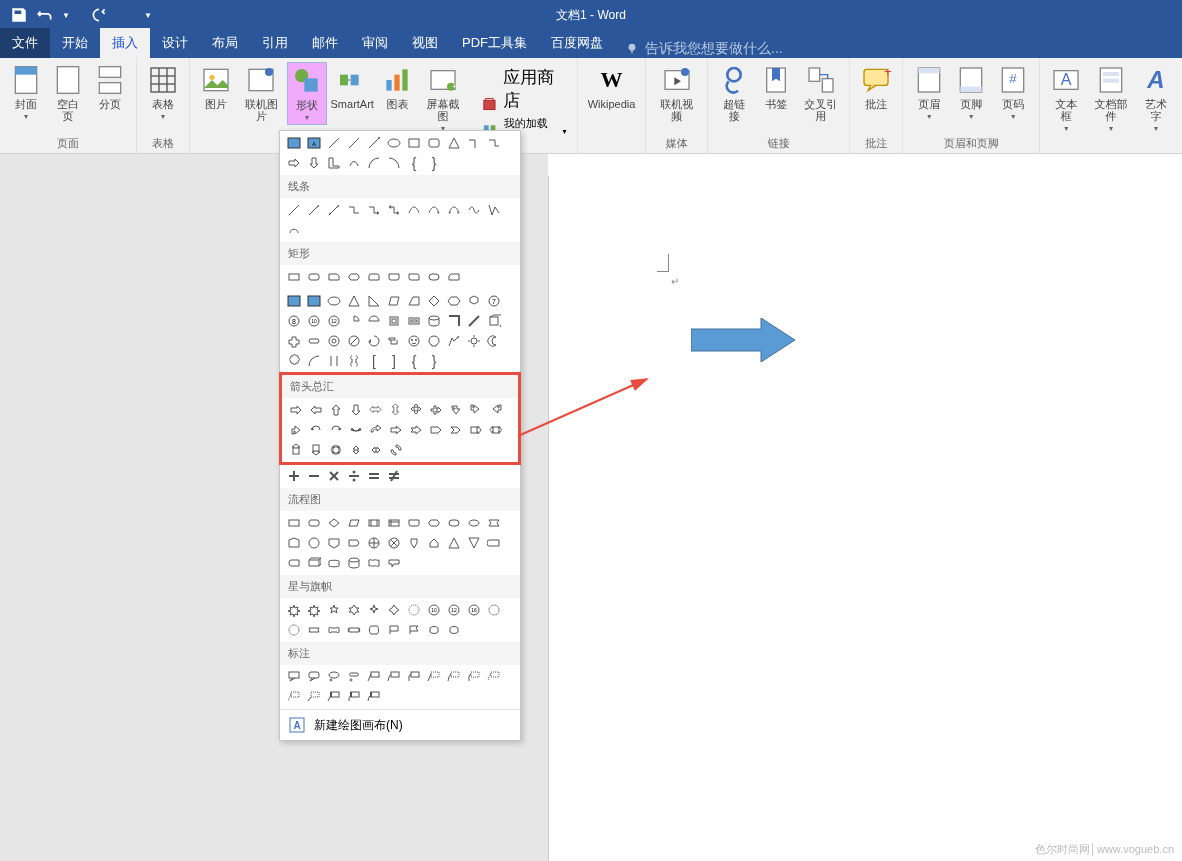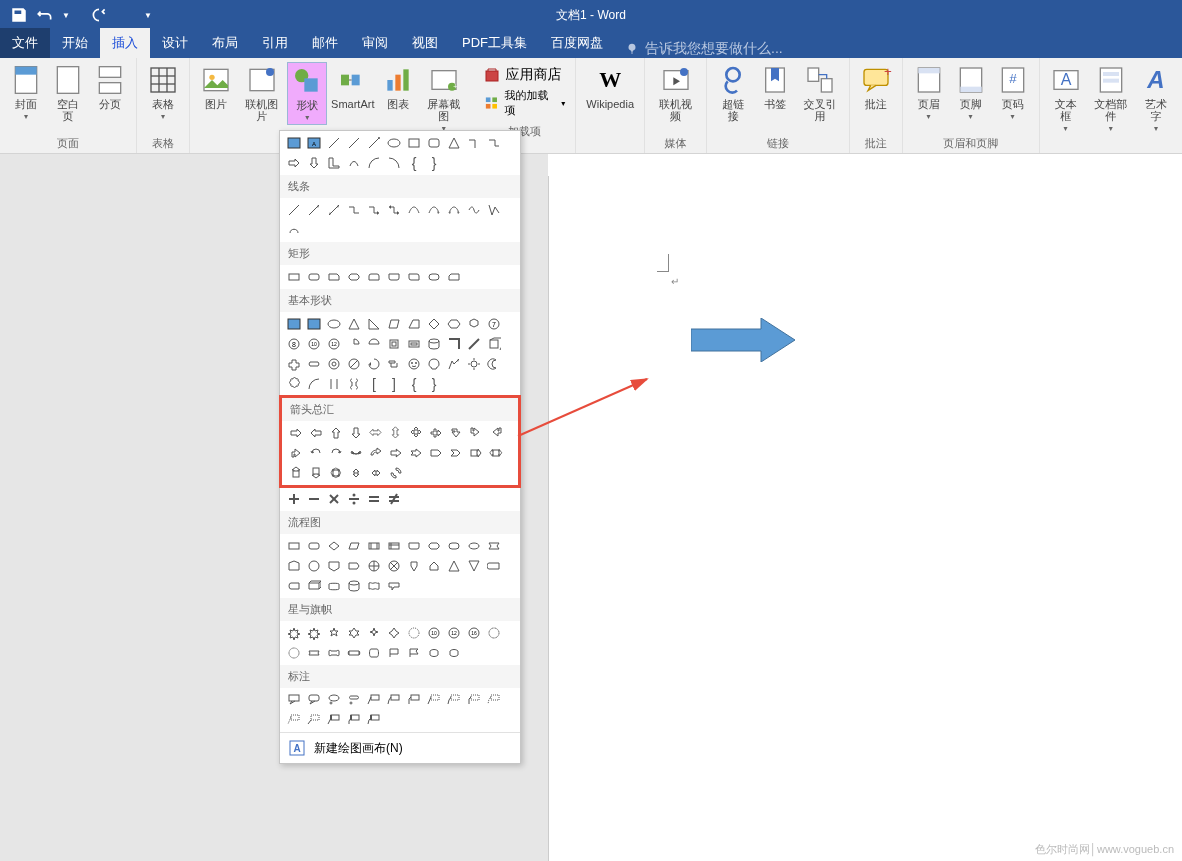--- a/index.html
+++ b/index.html
@@ -203,21 +203,21 @@
           </div>
         <span class="ribbon-btn-label">屏幕截图</span>
         <span class="dropdown-arrow">▾</span>
       </div>
     </div>
     <div class="ribbon-group-label"></div>
   </div>
 
   <div class="ribbon-group">
     <div style="display:flex;flex-direction:column;gap:4px;padding:4px">
-      <div style="display:flex;align-items:center;gap:6px;font-size:14px;cursor:pointer">
+      <div style="display:flex;align-items:flex-end;gap:6px;font-size:17px;cursor:pointer">
         <svg width="16" height="16" viewBox="0 0 16 16">
             <rect x="2" y="4" width="12" height="10" fill="#c44" stroke="#a22"></rect>
             <path d="M4 4V2h8v2" fill="none" stroke="#a22"></path>
           </svg>
         <span>应用商店</span>
       </div>
       <div style="display:flex;align-items:center;gap:6px;font-size:11px;cursor:pointer">
         <svg width="16" height="16" viewBox="0 0 16 16">
             <rect x="2" y="2" width="5" height="5" fill="#5b9bd5"></rect>
             <rect x="9" y="2" width="5" height="5" fill="#70ad47"></rect>
@@ -590,21 +590,20 @@
           <rect x="2" y="4" width="10" height="6" rx="3" fill="none" stroke="#555"></rect>
         </svg>
       </div>
     <div class="shape-item">
         <svg viewBox="0 0 14 14">
           <path d="M4 4h8v6H2V6z" fill="none" stroke="#555"></path>
         </svg>
       </div>
   </div>
 
-  <div class="shapes-category">基本形状</div>
   <div class="shapes-grid">
     <div class="shape-item">
         <svg viewBox="0 0 14 14">
           <rect x="1" y="2" width="12" height="10" fill="#5b9bd5" stroke="#333"></rect>
         </svg>
       </div>
     <div class="shape-item">
         <svg viewBox="0 0 14 14">
           <rect x="1" y="2" width="12" height="10" fill="#5b9bd5" stroke="#333"></rect>
         </svg>

